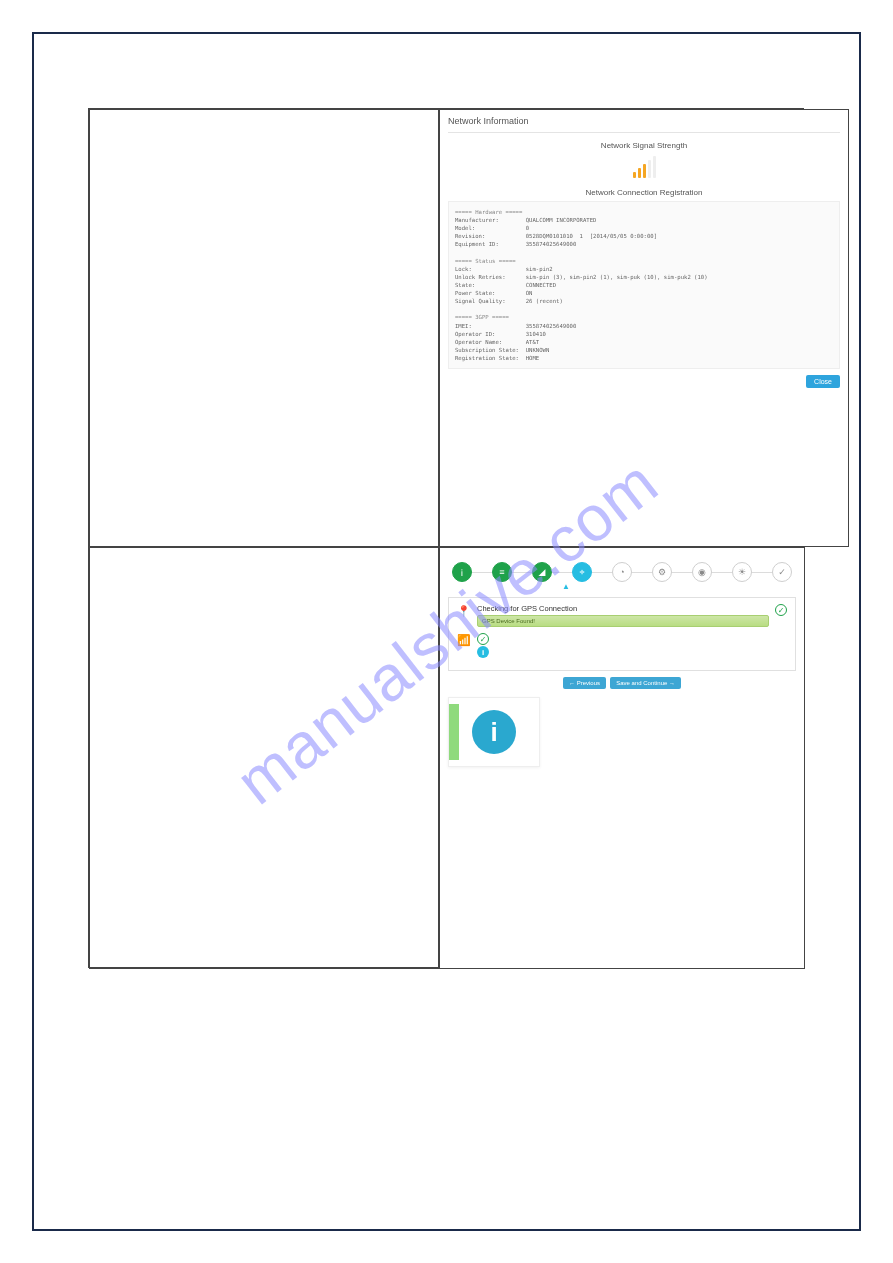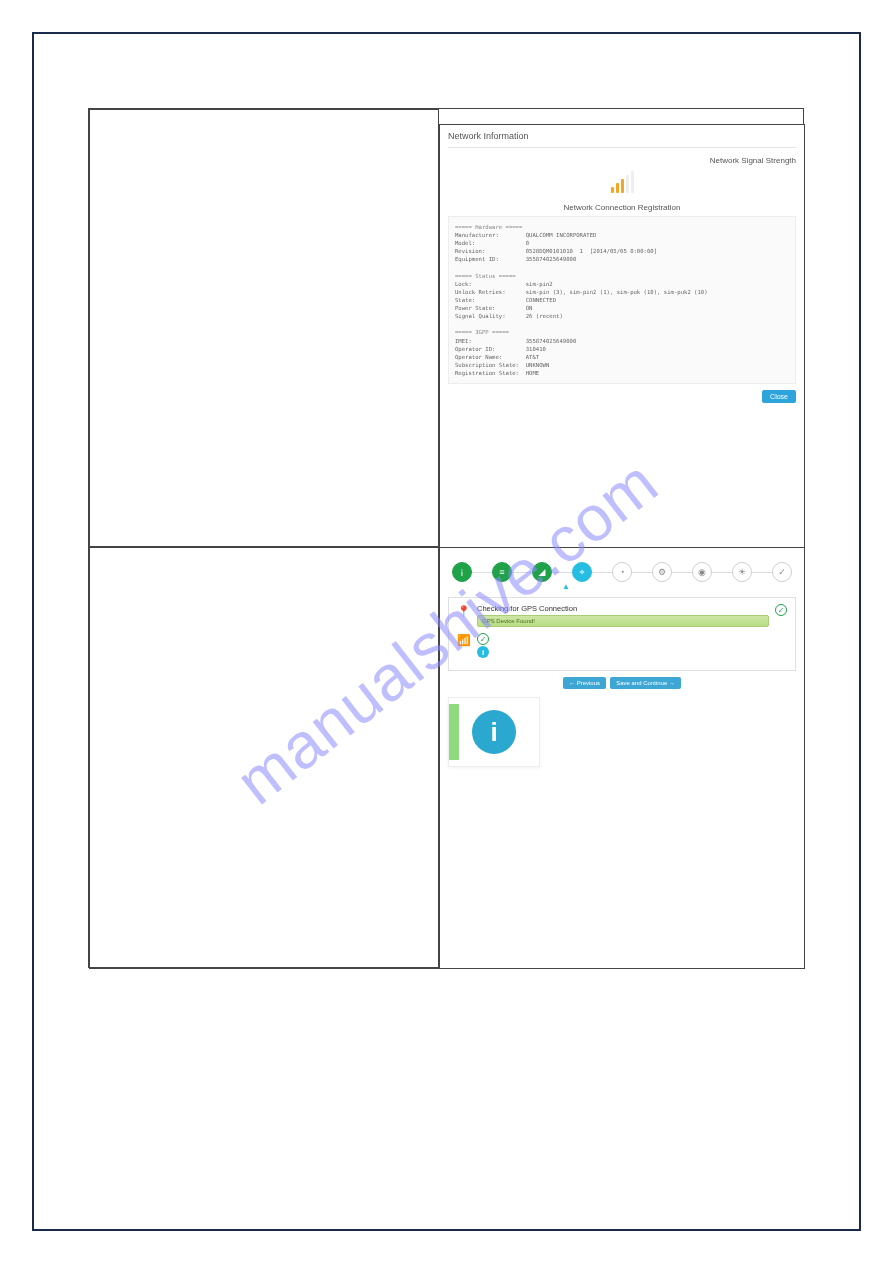--- a/index.html
+++ b/index.html
@@ -35,29 +35,29 @@
     width: 716px;
     height: 860px;
     border: 1px solid #444;
   }
   .grid-cell {
     position: absolute;
     border: 1px solid #444;
     overflow: hidden;
   }
   .cell-tl { top: 0; left: 0; width: 350px; height: 438px; }
-  .cell-tr { top: 15px; left: 350px; width: 366px; height: 438px; background:#fff; }
+  .cell-tr { top: 0; left: 350px; width: 410px; height: 438px; background:#fff; }
   .cell-bl { top: 438px; left: 0; width: 350px; height: 422px; }
   .cell-br { top: 438px; left: 350px; width: 366px; height: 422px; background:#fff; }
 
   
   .ni-wrap { padding: 6px 8px; font-size: 8px; color: #333; }
   .ni-title { font-size: 9px; color: #555; margin-bottom: 6px; }
   .ni-divider { border-top: 1px solid #e4e4e4; margin: 4px 0 8px 0; }
-  .ni-sub { text-align: right; font-size: 8px; color: #555; margin-bottom: 6px; }
+  .ni-sub { text-align: center; font-size: 8px; color: #555; margin-bottom: 6px; }
   .signal-bars {
     display: flex; align-items: flex-end; justify-content: center;
     gap: 2px; height: 22px; margin: 0 auto 10px;
   }
   .signal-bars span { width: 3px; background: #eee; border-radius:1px;}
   .signal-bars span.on { background: #f5a623; }
   .ni-conn-title { text-align:center; font-size:8px; color:#555; margin-bottom:4px;}
   .ni-box {
     background: #fafafa; border: 1px solid #eee; padding: 6px 6px;
     font-family: monospace; font-size: 5.6px; line-height: 1.45; color:#666;

